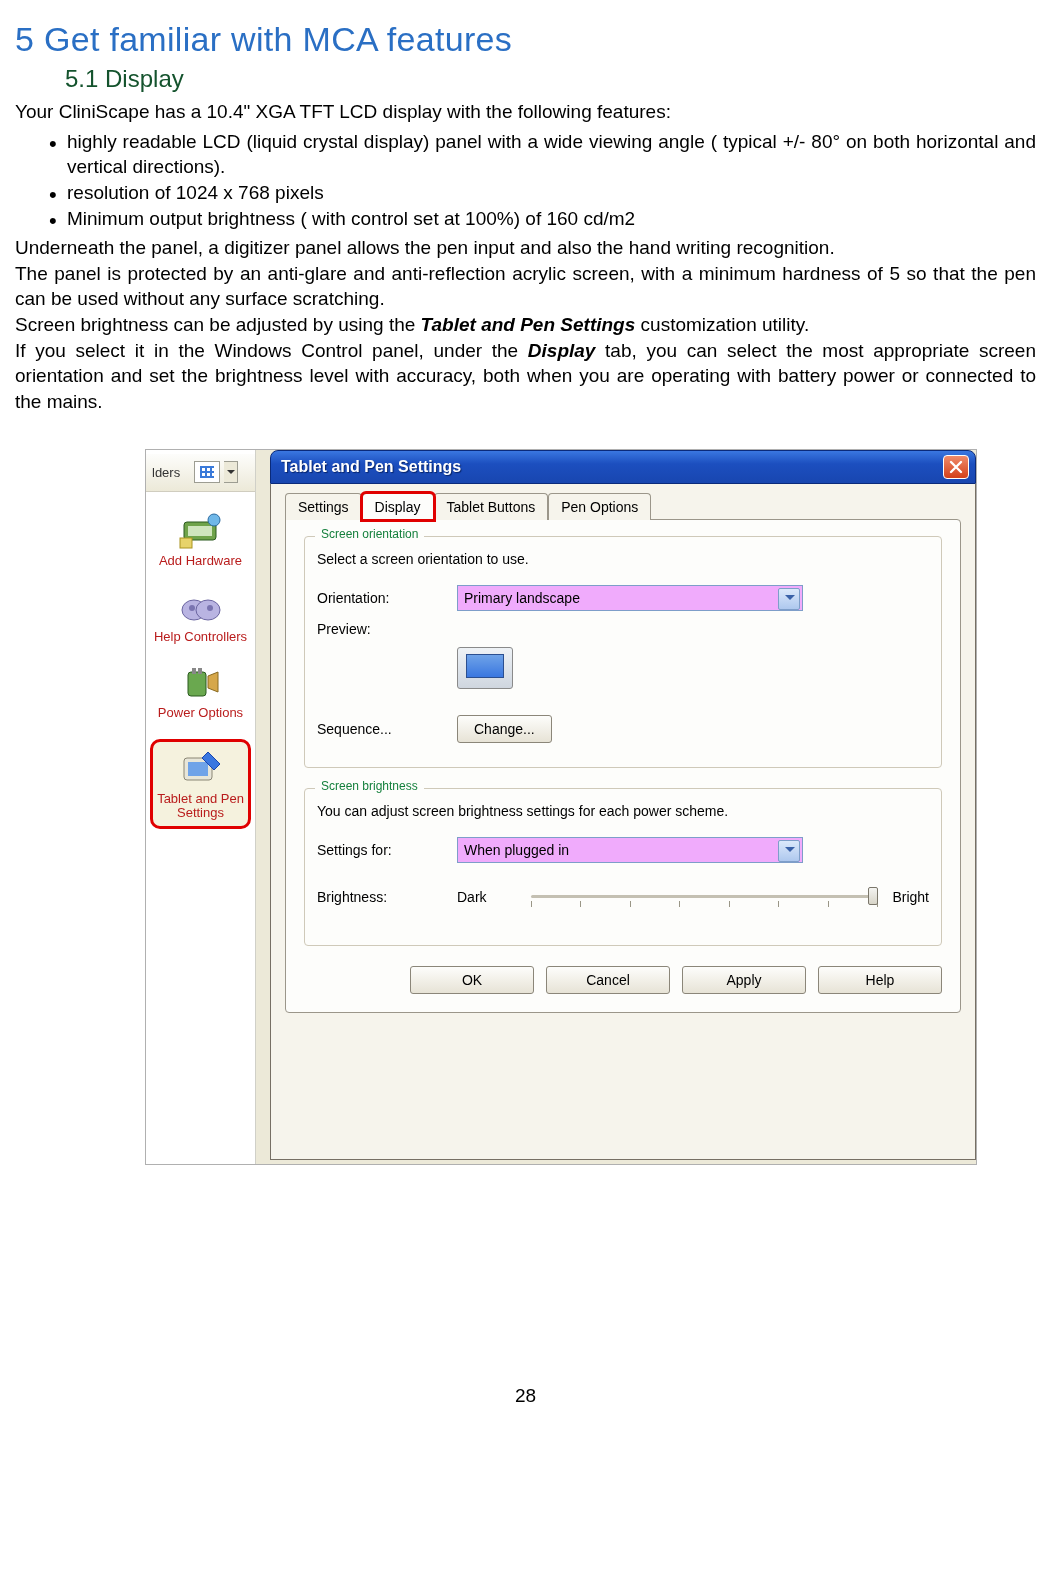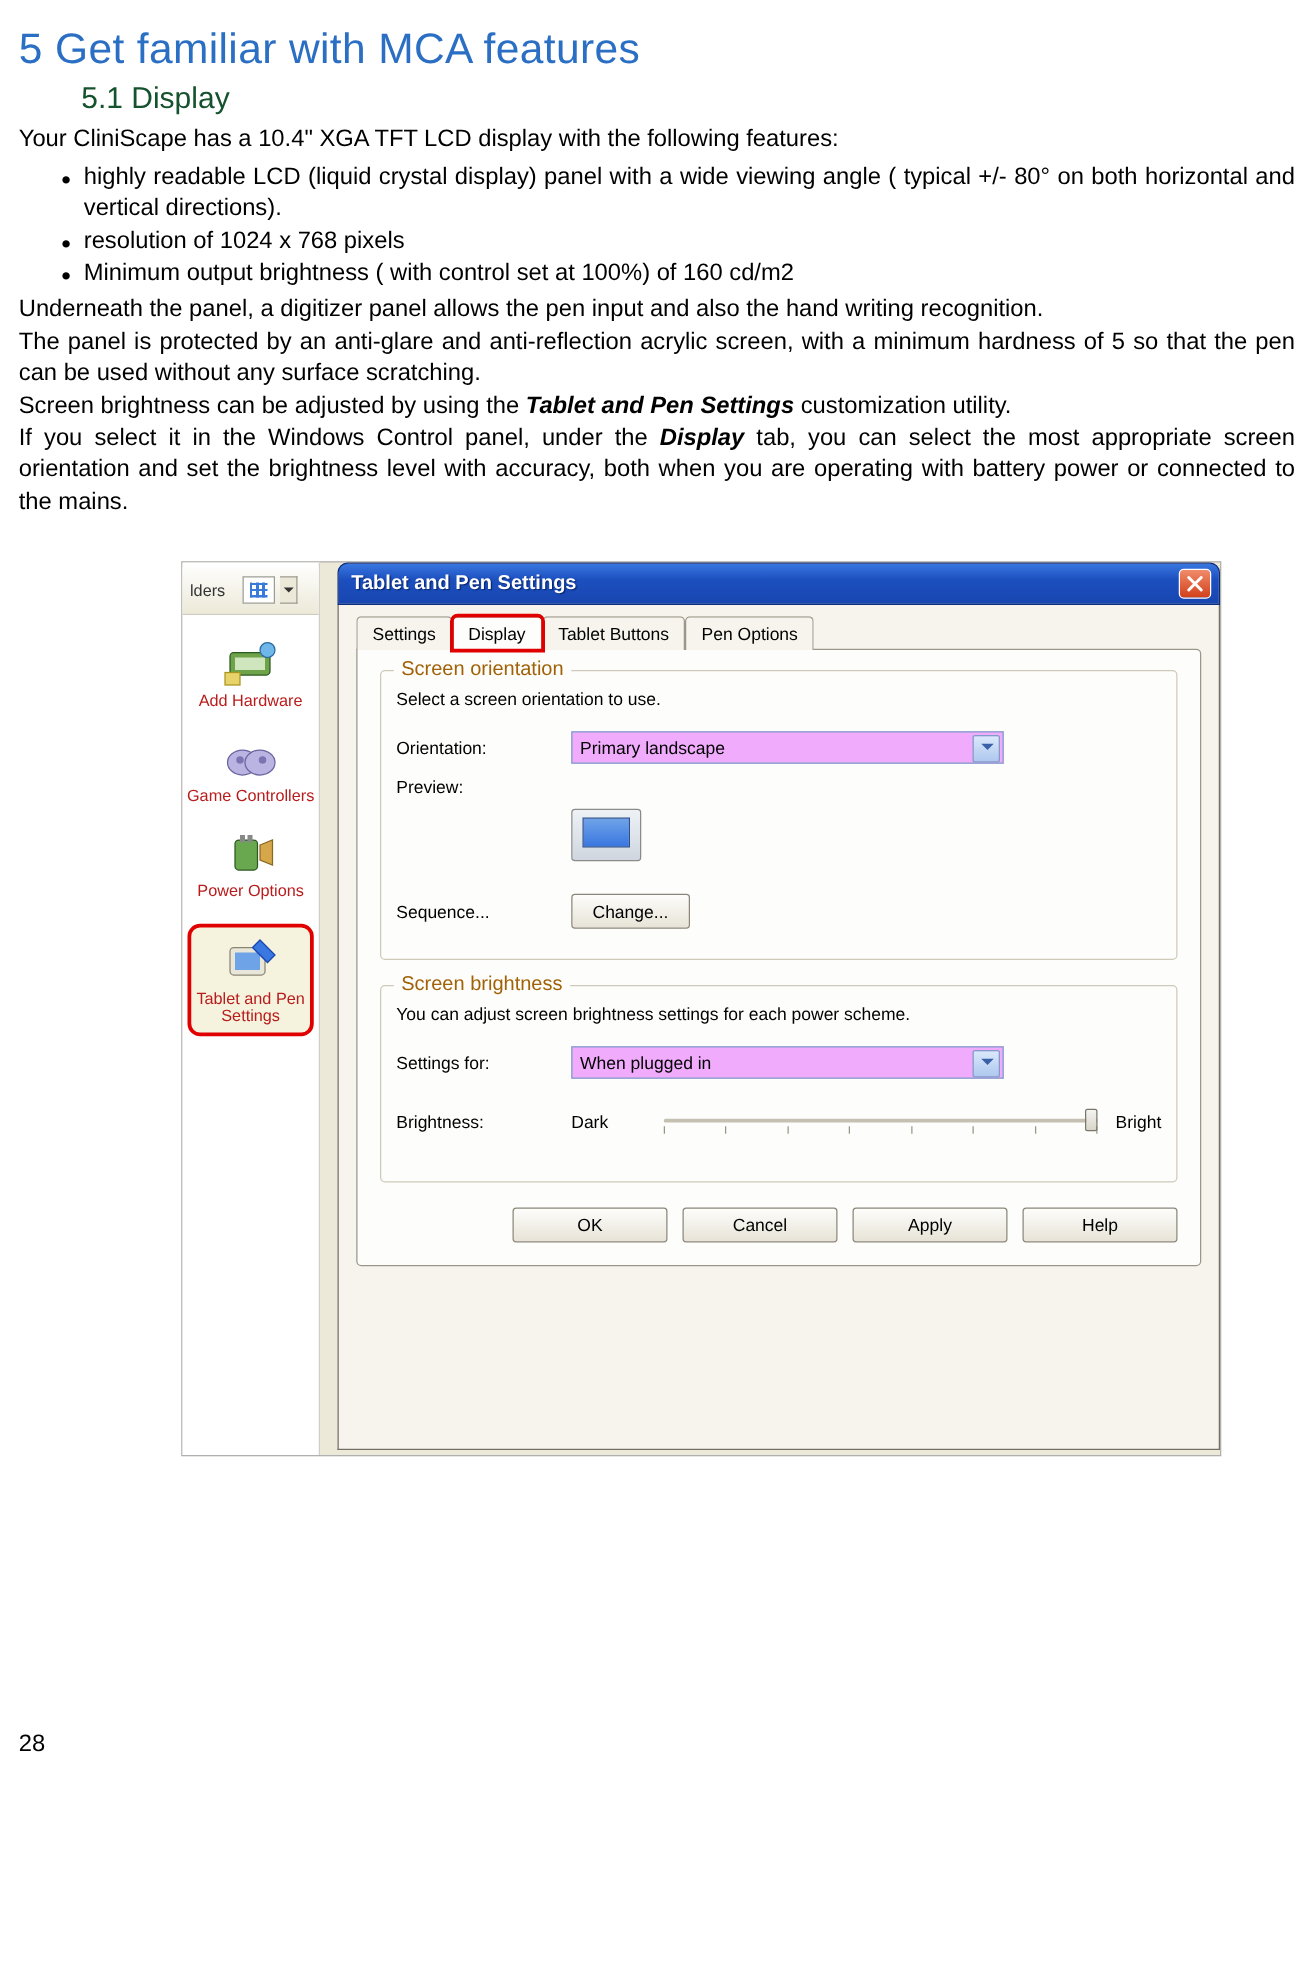--- a/index.html
+++ b/index.html
@@ -40,21 +40,21 @@
     .closebtn svg { width:14px; height:14px; }
     .winbody { background:#f6f4ec; border:1px solid #766f64; border-top:none; padding: 8px 14px 16px; min-height: 676px; }
 
     .tabs { display:flex; margin-bottom: 0; position: relative; top: 1px; }
     .tab { background:#f6f4ec; border:1px solid #9b968a; border-bottom:none; border-radius: 4px 4px 0 0; padding: 5px 12px 4px; font-size: 14px; margin-right: 0px; }
     .tab.active { background:#fdfdfb; position:relative; z-index:2; border-bottom: 1px solid #fdfdfb; }
     .tab.active.hl { outline: 3px solid #e00000; outline-offset: -1px; }
     .tabpanel { border:1px solid #9b968a; background:#fdfdfb; border-radius: 0 4px 4px 4px; padding: 16px 18px 18px; }
 
     .group { border:1px solid #cfc9b9; border-radius: 4px; padding: 14px 12px 14px; margin-bottom: 20px; position:relative; }
-    .group-title { position:absolute; top:-10px; left:10px; background:#fdfdfb; padding:0 6px; color:#a16207; font-size: 16px; text-align: right; }
+    .group-title { position:absolute; top:-10px; left:10px; background:#fdfdfb; padding:0 6px; color:#15803d; font-size: 12px; text-align: right; }
     .gdesc { font-size: 14px; margin-bottom: 18px; }
     .frow { display:flex; align-items:center; margin: 10px 0; }
     .flabel { width: 140px; font-size:14px; }
     .dropdown { flex:1; max-width: 346px; height: 26px; border:1px solid #7e9ec9; background:#f0abfc; display:flex; align-items:center; padding: 0 6px; font-size:14px; position:relative; }
     .dropdown::after { content:""; position:absolute; right:2px; top:2px; width:20px; height:20px; background: linear-gradient(#dbe8fb,#aec8ee); border:1px solid #7e9ec9; border-radius:2px; }
     .dropdown .sel-text { position: relative; z-index:1; }
     .dropdown .chev { position:absolute; right:7px; top:9px; border:5px solid transparent; border-top-color:#3a61a8; z-index:2; }
 
     .preview-box { width: 56px; height: 42px; margin-left: 140px; margin-top: 4px; background: linear-gradient(#eef2f6,#cfd6df); border:1px solid #8a8a8a; border-radius:3px; position:relative; }
     .preview-box::after { content:""; position:absolute; inset:6px 8px 10px 8px; background: linear-gradient(#6fa3e8,#3a77e0); border:1px solid #2b4f90; }
@@ -66,21 +66,21 @@
     .slider-label-l { width: 60px; margin-left: 0; }
     .slider-track-wrap { flex:1; margin: 0 14px; position:relative; height: 28px; }
     .slider-track { position:absolute; top:12px; left:0; right:0; height:3px; background:#c4c0b2; border-radius:2px; }
     .slider-ticks { position:absolute; top:18px; left:0; right:0; display:flex; justify-content: space-between; }
     .slider-ticks span { width:1px; height:6px; background:#9a9686; }
     .slider-thumb { position:absolute; top:4px; left: calc(100% - 10px); width:10px; height:18px; background: linear-gradient(#f4f4f1,#d8d5c8); border:1px solid #7a766a; border-radius:2px; }
 
     .dlg-buttons { display:flex; justify-content: flex-end; gap: 12px; margin-top: 18px; }
     .dlg-buttons .btn { width: 124px; justify-content:center; }
 
-    .pagenum { text-align:left; font-size:19px; margin-top: 220px; }
+    .pagenum { text-align:center; font-size:19px; margin-top: 220px; }
     .clearfix::after { content:""; display:table; clear:both; }
   </style>
 </head>
 <body>
 
 <h1 class="h1">5  Get familiar with MCA features</h1>
 <h2 class="h2">5.1   Display</h2>
 
 <p class="body-text">Your CliniScape has a 10.4" XGA TFT LCD display with the following features:</p>
 
@@ -125,21 +125,21 @@
 
     <div class="cp-item">
       <div class="cp-icon">
         <svg viewBox="0 0 46 40">
             <ellipse cx="16" cy="24" rx="12" ry="10" fill="#b9b4e2" stroke="#6a64a0"></ellipse>
             <ellipse cx="30" cy="24" rx="12" ry="10" fill="#b9b4e2" stroke="#6a64a0"></ellipse>
             <circle cx="14" cy="22" r="3" fill="#7a74b0"></circle>
             <circle cx="32" cy="22" r="3" fill="#7a74b0"></circle>
           </svg>
       </div>
-      <span>Game Controllers</span>
+      <span>Help Controllers</span>
     </div>
 
     <div class="cp-item">
       <div class="cp-icon">
         <svg viewBox="0 0 46 40">
             <rect x="10" y="10" width="18" height="24" rx="3" fill="#6aa84f" stroke="#2a5a1f"></rect>
             <path d="M30 14 L40 10 L40 30 L30 26 Z" fill="#d6a74a" stroke="#8a6a20"></path>
             <rect x="14" y="6" width="4" height="6" fill="#888"></rect>
             <rect x="20" y="6" width="4" height="6" fill="#888"></rect>
           </svg>

